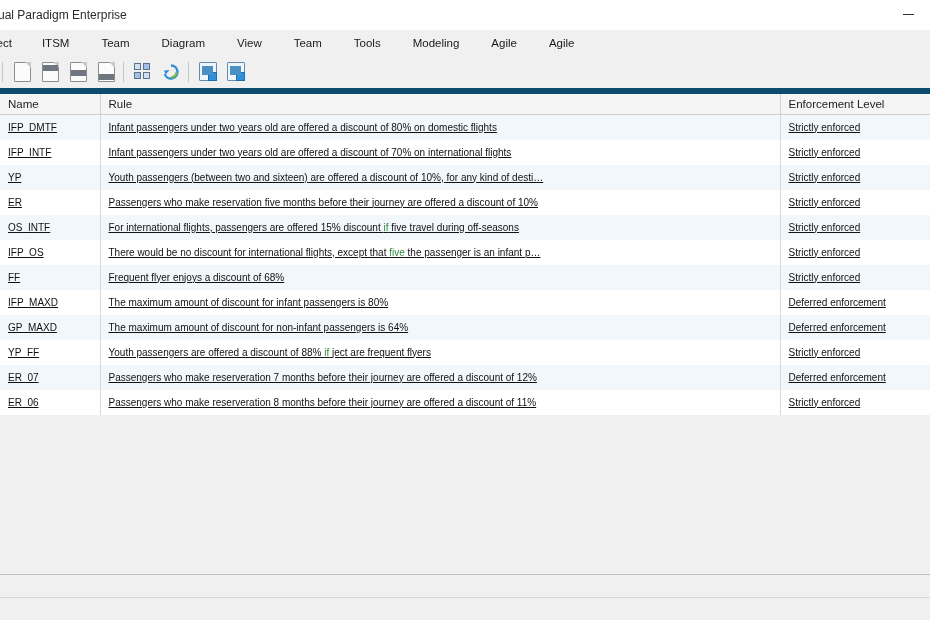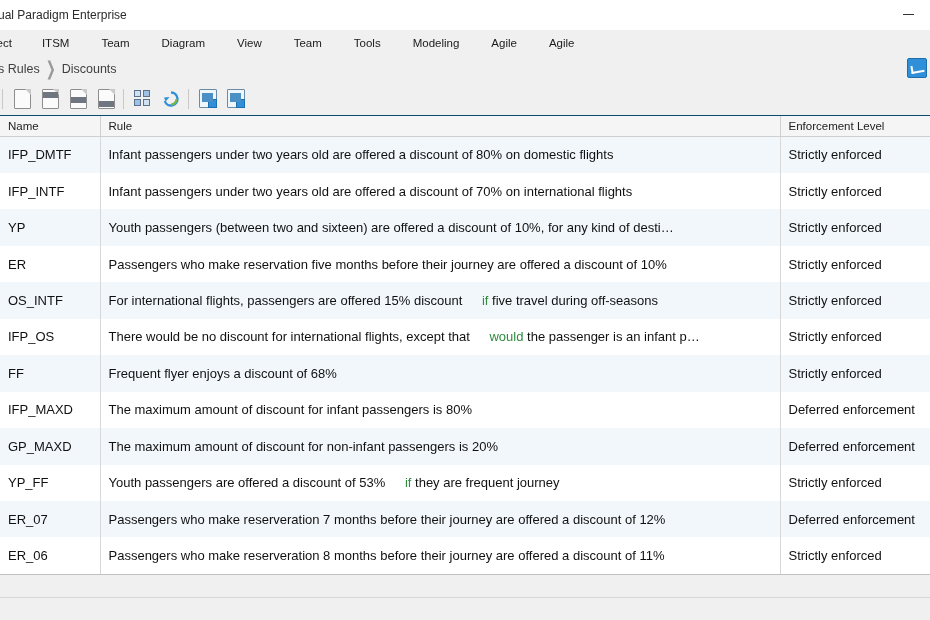--- a/index.html
+++ b/index.html
@@ -244,63 +244,65 @@
     height: 9px;
     background: #2f8fd8;
     border: 1px solid #1c6fae;
     box-sizing: border-box;
   }
 
   
   .table-wrap {
     flex: 1 1 auto;
     background: #ffffff;
-    border-top: 1px solid #0c4a6e;
+    border-top: 6px solid #0c4a6e;
     position: relative;
     overflow: hidden;
     display: flex;
+    flex-direction: column;
   }
   table.grid {
     width: 1010px;
     border-collapse: collapse;
     table-layout: fixed;
   }
   table.grid th {
     background: #f5f5f5;
     border-right: 1px solid #cfcfcf;
     border-bottom: 1px solid #cfcfcf;
     font-weight: normal;
     font-size: 11.5px;
     color: #222;
     text-align: left;
     padding: 4px 6px 4px 8px;
     height: 18px;
     box-sizing: border-box;
   }
   table.grid td {
-    font-size: 13px;
+    font-size: 10px;
     color: #111;
     padding: 3px 6px 3px 8px;
     height: 25px;
     box-sizing: border-box;
     border-right: 1px solid #d8d8d8;
     white-space: nowrap;
     overflow: hidden;
     text-overflow: ellipsis;
+    text-decoration: underline;
   }
   tr.alt td {
     background: #f2f7fb;
   }
   tr.norm td {
     background: #ffffff;
   }
   .col-name { width: 100px; }
   .col-rule { width: 680px; }
   .col-enf  { width: 230px; }
-  .kw { color: #2e8b3d; margin-left: 16px; }
+  .kw { color: #2e8b3d; }
 
   .table-filler {
     flex: 1 1 auto;
     background: #f0f0f0;
   }
 
   
   .bottom-sep {
     height: 1px;
     background: #c0c0c0;
@@ -338,28 +340,20 @@
     <div class="menu-item">Team</div>
     <div class="menu-item">Diagram</div>
     <div class="menu-item">View</div>
     <div class="menu-item">Team</div>
     <div class="menu-item">Tools</div>
     <div class="menu-item">Modeling</div>
     <div class="menu-item">Agile</div>
     <div class="menu-item">Agile</div>
   </div>
 
-  <div class="breadcrumb-bar">
-    <div class="crumb first">s Rules</div>
-    <div class="crumb-sep">❯</div>
-    <div class="crumb">Discounts</div>
-    <div class="crumb-right">
-      <div class="pin-icon"></div>
-    </div>
-  </div>
 
   <div class="toolbar">
     <div class="tb-sep"></div>
     <div class="tb-btn">
         <span class="doc b-none"></span>
       </div>
     <div class="tb-btn">
         <span class="doc b-top">
           <span class="band"></span>
         </span>
@@ -435,41 +429,41 @@
           <td><span>Passengers who make reservation five months before their journey are offered a discount of 10%</span><span class="kw"></span><span></span></td>
           <td>Strictly enforced</td>
         </tr>
         <tr class="alt">
           <td>OS_INTF</td>
           <td><span>For international flights, passengers are offered 15% discount </span><span class="kw">if</span><span> five travel during off-seasons</span></td>
           <td>Strictly enforced</td>
         </tr>
         <tr class="norm">
           <td>IFP_OS</td>
-          <td><span>There would be no discount for international flights, except that </span><span class="kw">would</span><span> the passenger is an infant p…</span></td>
+          <td><span>There would be no discount for international flights, except that </span><span class="kw">five</span><span> the passenger is an infant p…</span></td>
           <td>Strictly enforced</td>
         </tr>
         <tr class="alt">
           <td>FF</td>
           <td><span>Frequent flyer enjoys a discount of 68%</span><span class="kw"></span><span></span></td>
           <td>Strictly enforced</td>
         </tr>
         <tr class="norm">
           <td>IFP_MAXD</td>
           <td><span>The maximum amount of discount for infant passengers is 80%</span><span class="kw"></span><span></span></td>
           <td>Deferred enforcement</td>
         </tr>
         <tr class="alt">
           <td>GP_MAXD</td>
-          <td><span>The maximum amount of discount for non-infant passengers is 20%</span><span class="kw"></span><span></span></td>
+          <td><span>The maximum amount of discount for non-infant passengers is 64%</span><span class="kw"></span><span></span></td>
           <td>Deferred enforcement</td>
         </tr>
         <tr class="norm">
           <td>YP_FF</td>
-          <td><span>Youth passengers are offered a discount of 53% </span><span class="kw">if</span><span> they are frequent journey</span></td>
+          <td><span>Youth passengers are offered a discount of 88% </span><span class="kw">if</span><span> ject are frequent flyers</span></td>
           <td>Strictly enforced</td>
         </tr>
         <tr class="alt">
           <td>ER_07</td>
           <td><span>Passengers who make reserveration 7 months before their journey are offered a discount of 12%</span><span class="kw"></span><span></span></td>
           <td>Deferred enforcement</td>
         </tr>
         <tr class="norm">
           <td>ER_06</td>
           <td><span>Passengers who make reserveration 8 months before their journey are offered a discount of 11%</span><span class="kw"></span><span></span></td>

